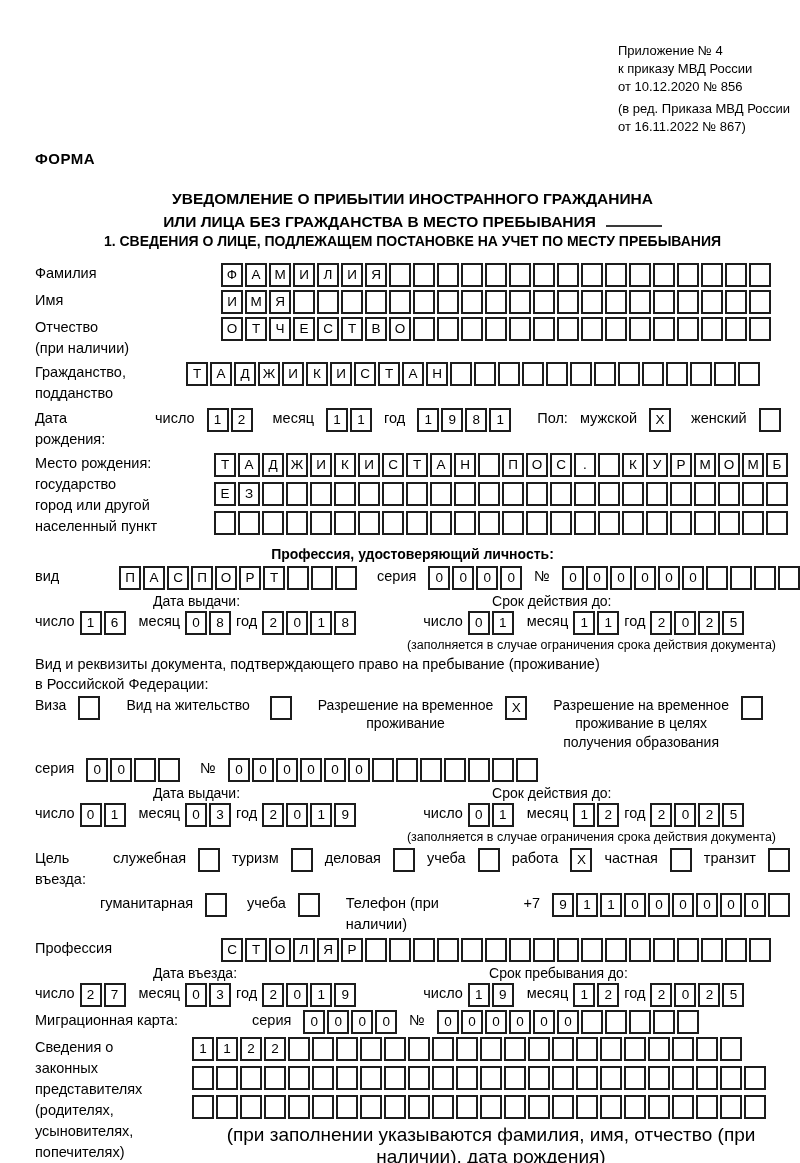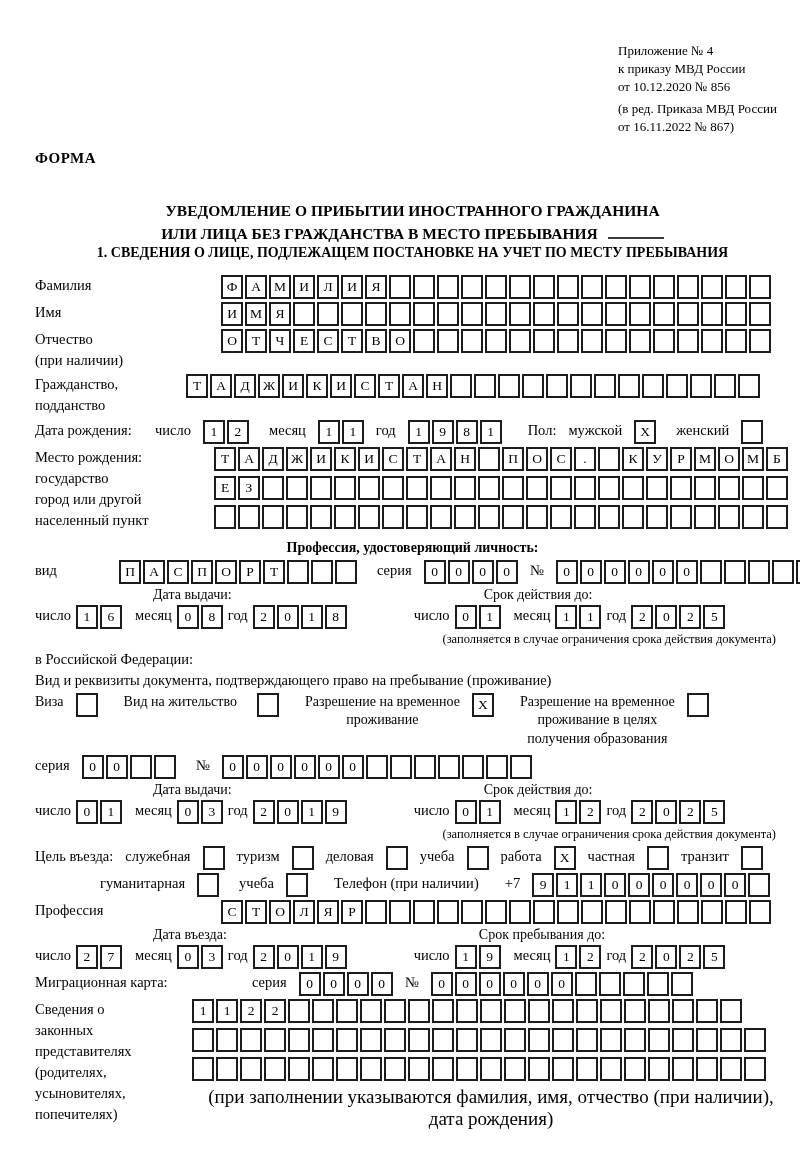--- a/index.html
+++ b/index.html
@@ -1,25 +1,25 @@
 <!DOCTYPE html>
 <html><head>
 <meta charset="utf-8">
 <style>
   html,body{margin:0;padding:0;background:#fff;}
   .page{
     width:800px;height:1163px;box-sizing:border-box;
     padding:0 10px 0 35px;background:#fff;color:#000;
-    font-family:Liberation Serif, serif;overflow:hidden;position:relative;
+    font-family:Liberation Sans, sans-serif;overflow:hidden;position:relative;
   }
   
   .appendix{margin:42px 0 0 583px;font-size:13px;line-height:1.4;}
   .amendment{margin:3px 0 0 583px;font-size:13px;line-height:1.4;}
   .forma{margin-top:14px;padding-right:12px;font-weight:bold;font-size:15px;letter-spacing:.5px;}
-  .title{margin-top:32px;text-align:center;font-weight:bold;font-size:15.5px;line-height:1.5;}
+  .title{margin-top:20px;text-align:center;font-weight:bold;font-size:15.5px;line-height:1.5;}
   .blank{display:inline-block;width:56px;height:14px;border-bottom:2px solid #3a3a3a;margin-left:10px;}
   .sec1{text-align:center;font-weight:bold;font-size:14px;}
   .form-body{margin-top:14px;font-size:14.5px;}
   
   .frow{display:flex;align-items:flex-start;gap:12px;margin-bottom:3px;}
   .flabel{font-size:14.5px;line-height:1.45;}
   .cellrow{display:flex;gap:2px;flex-wrap:nowrap;}
   .cell{
     flex:0 0 18px;width:18px;height:20px;border:2px solid #1c1c1c;
     text-align:center;font-size:13.5px;line-height:20px;background:#fff;
@@ -367,22 +367,22 @@
         <div class="cellrow">
             <span class="cell">2</span>
             <span class="cell">0</span>
             <span class="cell">2</span>
             <span class="cell">5</span>
           </div>
       </div>
     </div>
     <div class="note-r">(заполняется в случае ограничения срока действия документа)</div>
 
+    <div class="intro">Вид и реквизиты документа, подтверждающего право на пребывание (проживание)</div>
     <div class="intro">в Российской Федерации:</div>
-    <div class="intro">Вид и реквизиты документа, подтверждающего право на пребывание (проживание)</div>
 
     <div class="frow opts">
       <span class="optlabel">Виза</span>
       <span class="cbx"></span>
       <span class="optlabel g14">Вид на жительство</span>
       <span class="cbx g8"></span>
       <span class="optlabel g14">Разрешение на временное<br>проживание</span>
       <span class="cbx">X</span>
       <span class="optlabel g14">Разрешение на временное<br>проживание в целях<br>получения образования</span>
       <span class="cbx"></span>

